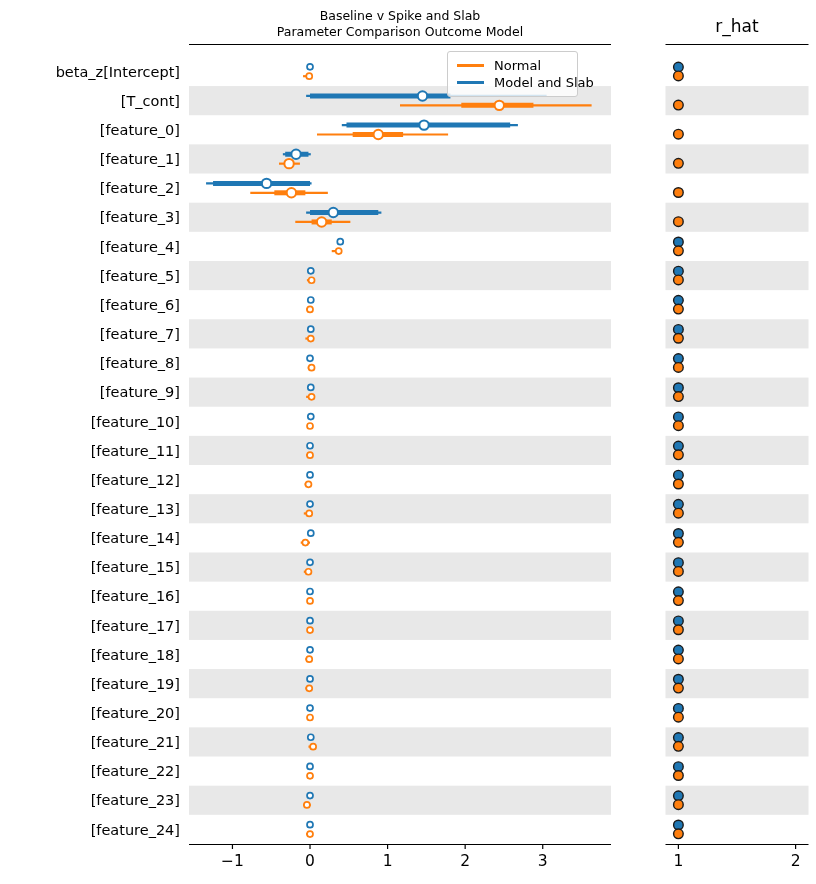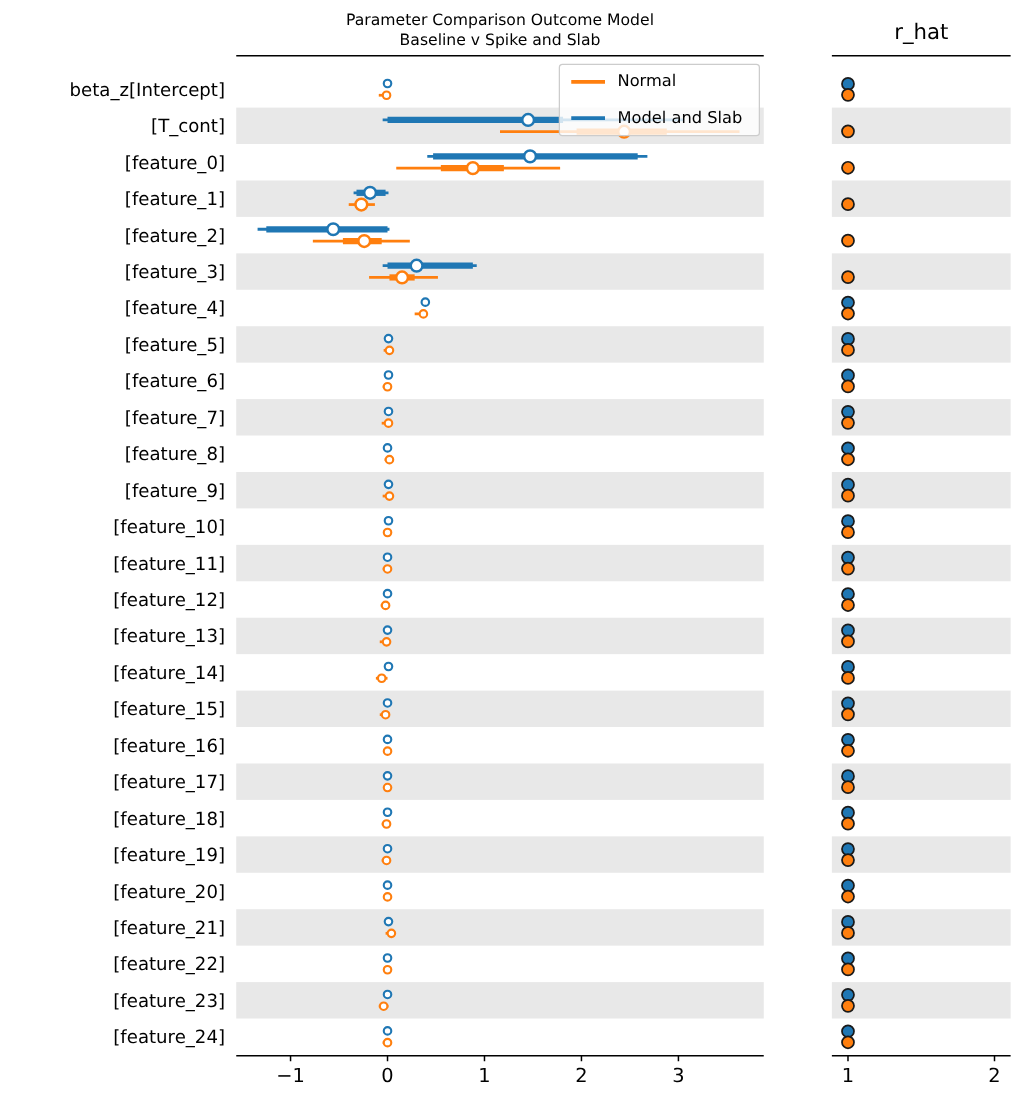--- a/index.html
+++ b/index.html
@@ -14,25 +14,25 @@
   .fig svg{position:absolute;left:0;top:0;}
   .main-title{
     position:absolute;left:189px;top:8px;width:422px;
     text-align:center;font-size:12.5px;line-height:15.5px;color:#000;
   }
   .rhat-title{
     position:absolute;left:665px;top:16px;width:144px;
     text-align:center;font-size:17px;color:#000;
   }
   .legend{
-    position:absolute;left:447px;top:51px;width:161px;box-sizing:border-box;
+    position:absolute;left:447px;top:51px;width:131px;box-sizing:border-box;
     background:rgba(255,255,255,0.8);
     border:1px solid #cccccc;border-radius:3px;
     padding:6px 10px 6px 9px;
-    display:flex;flex-direction:column;gap:14px;
+    display:flex;flex-direction:column;gap:2px;
     font-size:13px;
     justify-content:space-between;
   }
   .legend-item{display:flex;align-items:center;gap:10px;}
   .legend-swatch{width:27px;height:3px;flex:0 0 auto;}
   .legend-label{white-space:nowrap;}
 </style>
 </head>
 <body>
 
@@ -251,22 +251,22 @@
       <circle cx="678.3934426229508" cy="746.3499999999999" r="4.8" fill="#ff7f0e" stroke="#1a1a1a" stroke-width="1.4"></circle>
       <circle cx="678.3934426229508" cy="766.6999999999999" r="4.8" fill="#1f77b4" stroke="#1a1a1a" stroke-width="1.4"></circle>
       <circle cx="678.3934426229508" cy="775.4999999999999" r="4.8" fill="#ff7f0e" stroke="#1a1a1a" stroke-width="1.4"></circle>
       <circle cx="678.3934426229508" cy="795.85" r="4.8" fill="#1f77b4" stroke="#1a1a1a" stroke-width="1.4"></circle>
       <circle cx="678.3934426229508" cy="804.65" r="4.8" fill="#ff7f0e" stroke="#1a1a1a" stroke-width="1.4"></circle>
       <circle cx="678.3934426229508" cy="825" r="4.8" fill="#1f77b4" stroke="#1a1a1a" stroke-width="1.4"></circle>
       <circle cx="678.3934426229508" cy="833.8" r="4.8" fill="#ff7f0e" stroke="#1a1a1a" stroke-width="1.4"></circle>
     </svg>
 
   <div class="main-title">
+    <div>Baseline v Spike and Slab</div>
     <div>Parameter Comparison Outcome Model</div>
-    <div>Baseline v Spike and Slab</div>
   </div>
 
   <div class="rhat-title">r_hat</div>
 
   <div class="legend">
     <div class="legend-item">
       <span class="legend-swatch" style="background: rgb(255, 127, 14);"></span>
       <span class="legend-label">Normal</span>
     </div>
     <div class="legend-item">

